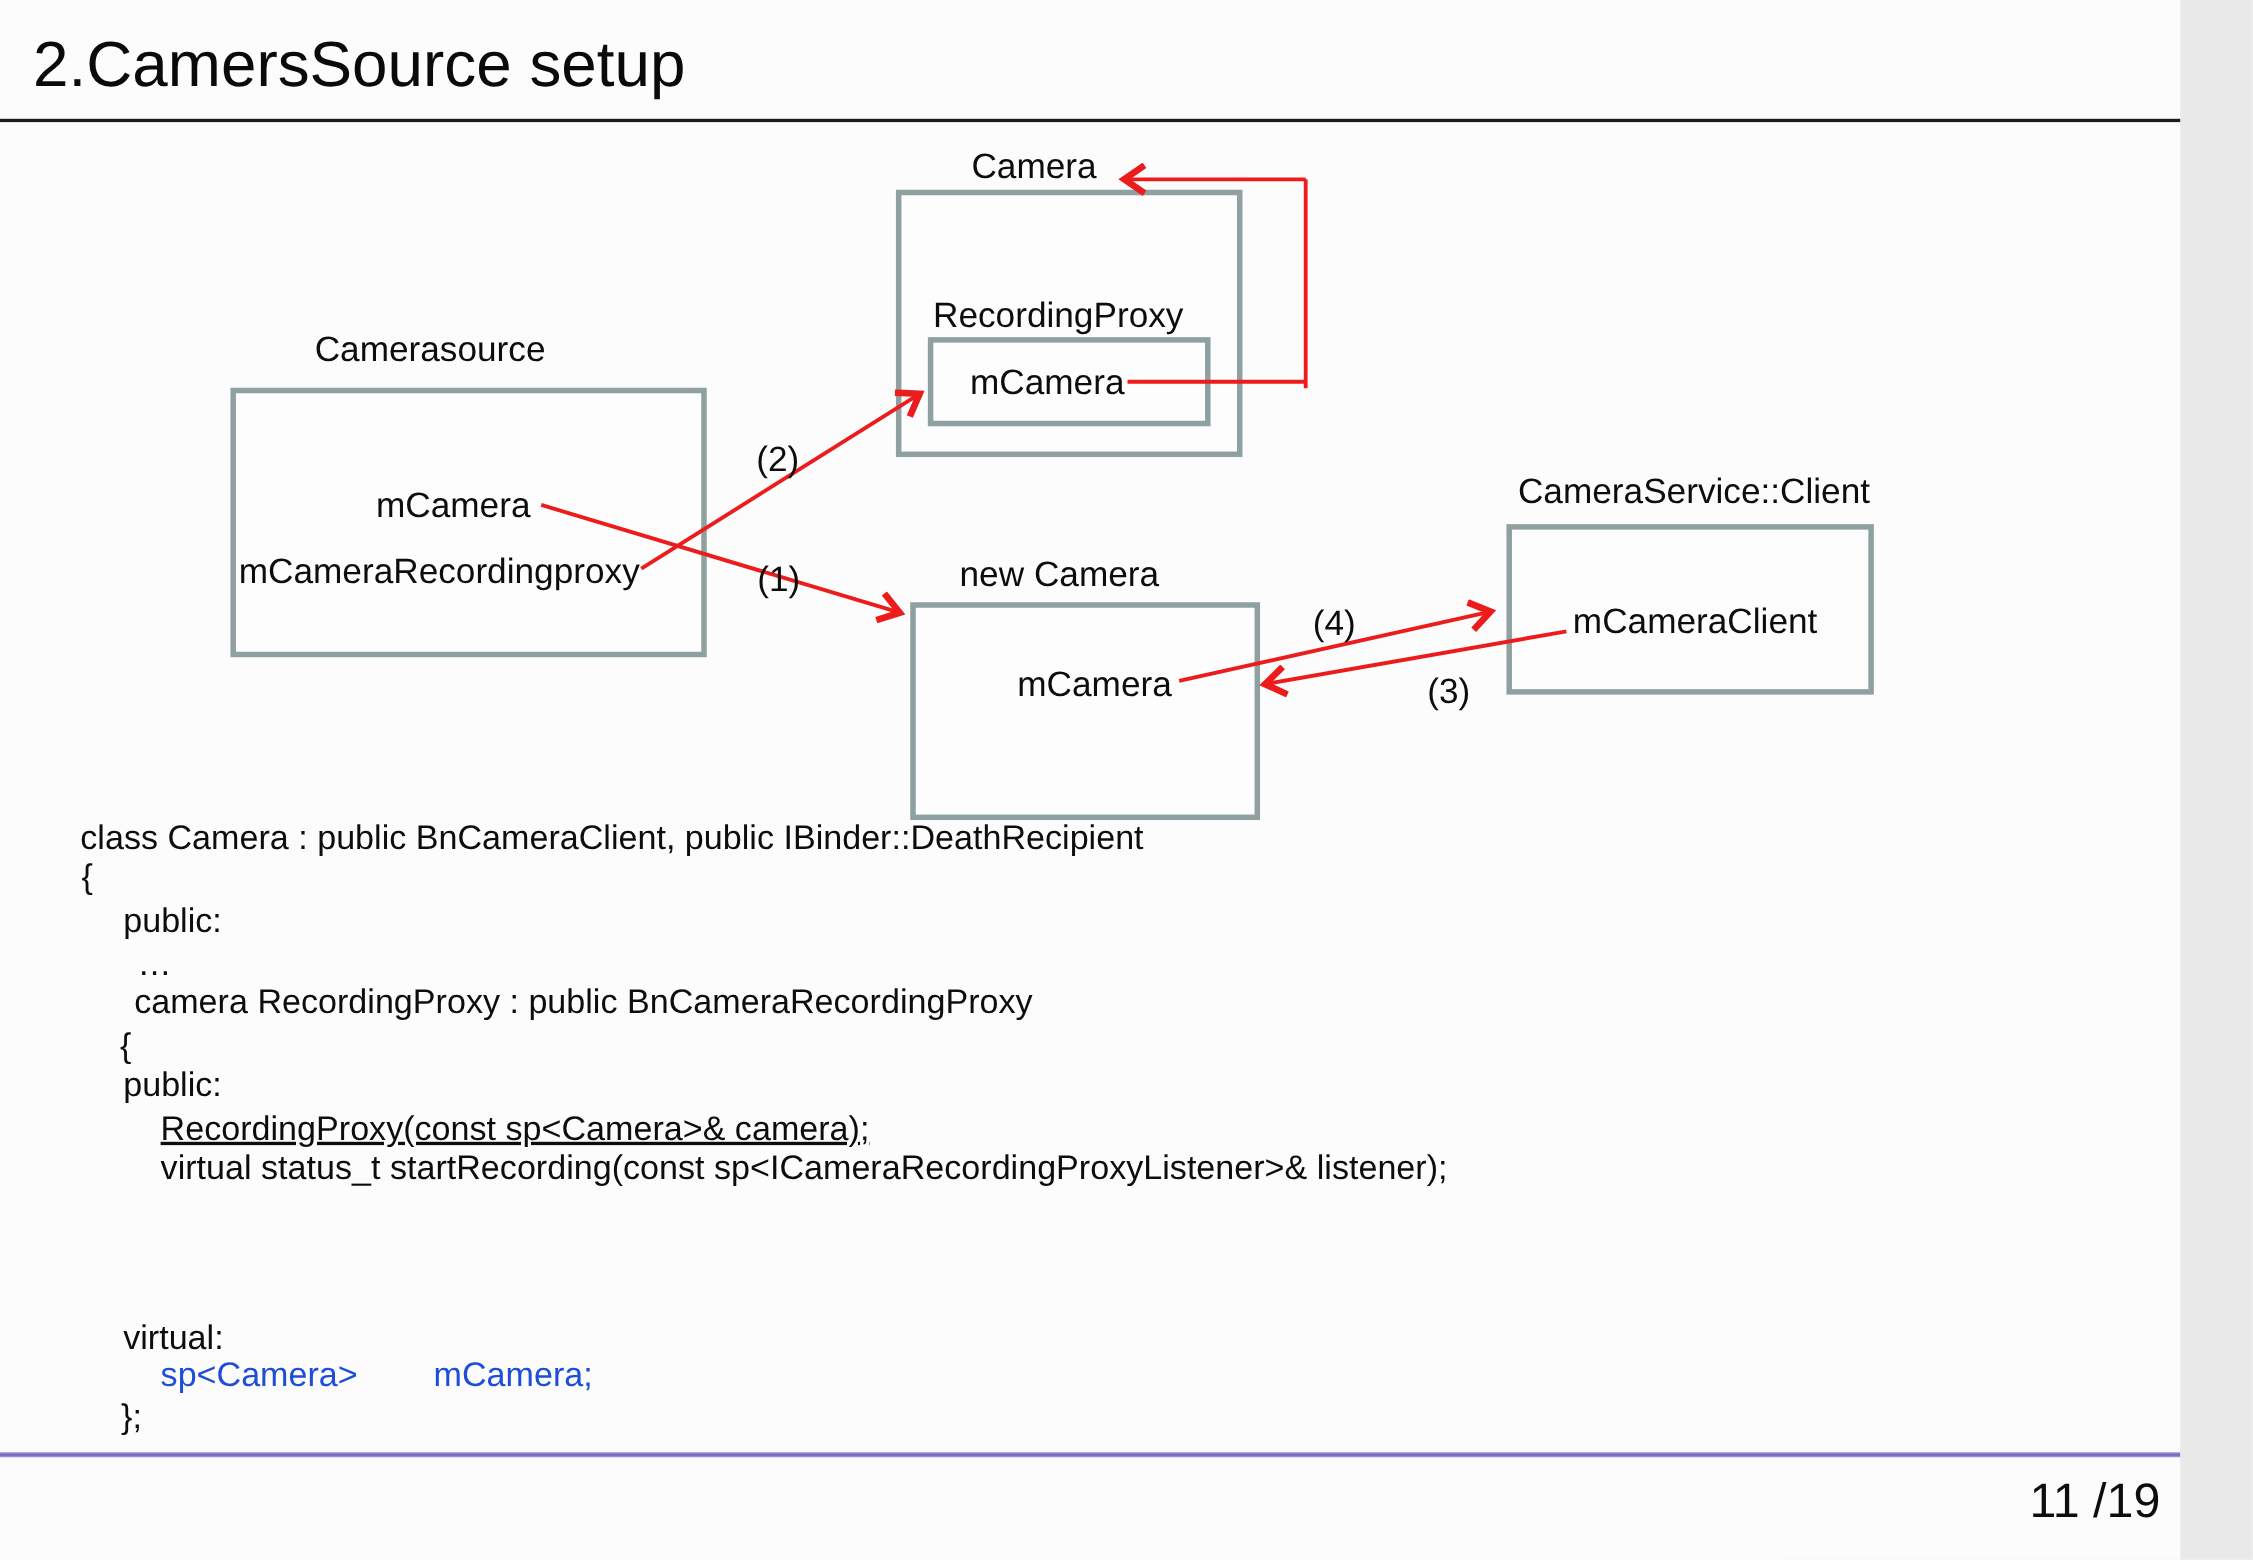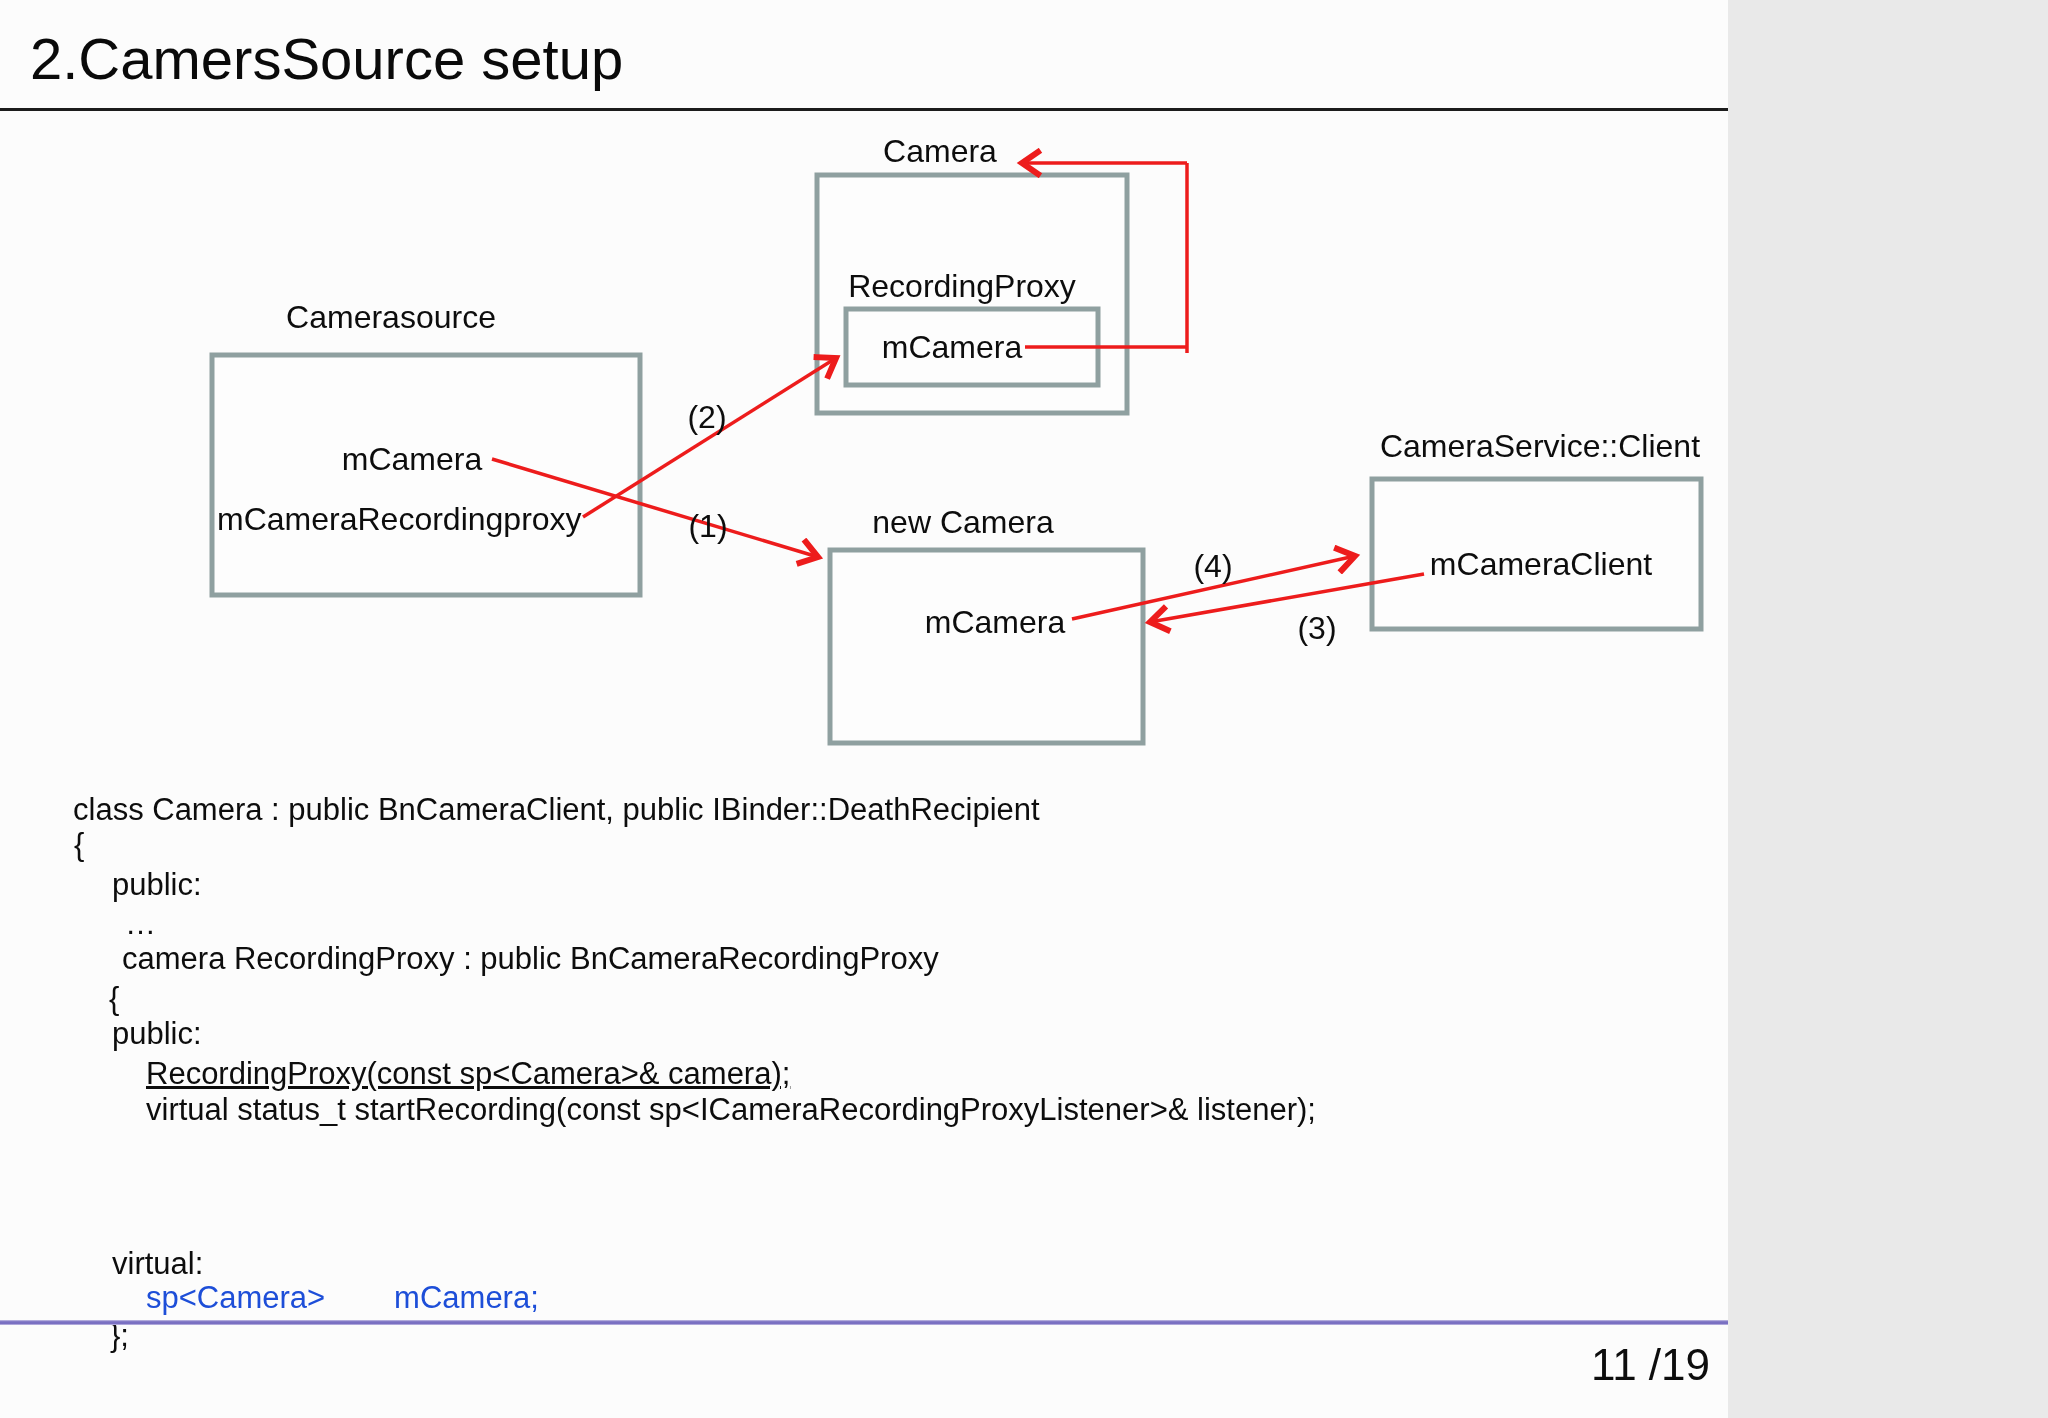--- a/index.html
+++ b/index.html
@@ -2,21 +2,21 @@
 <html><head>
 <meta charset="utf-8">
 <style>
   html, body { margin: 0; padding: 0; }
   body {
     font-family: "Liberation Sans", sans-serif;
     background: #e9e9e9;
   }
   .slide {
     position: relative;
-    width: 1728px;
+    width: 1982px;
     height: 1418px;
     background: #fcfcfc;
     overflow: hidden;
   }
   .slide-title {
     position: absolute;
     left: 30px;
     top: 30px;
     font-size: 58px;
     line-height: 1.0;
@@ -40,21 +40,20 @@
     font-family: "Liberation Sans", sans-serif;
     font-size: 32px;
     fill: #0d0d0d;
   }
   .code-line {
     position: absolute;
     font-size: 31px;
     line-height: 38px;
     color: #0d0d0d;
     white-space: pre;
-    margin-top: 48px;
   }
   .code-line.red { color: #1d4ed8; }
   .bottom-rule {
     position: absolute;
     left: 0; top: 1320px;
     width: 2048px; height: 5px;
     background: linear-gradient(#c7c2e6, #7a70c2 35%, #7a70c2 70%, #c7c2e6);
   }
   .page-number {
     position: absolute;

